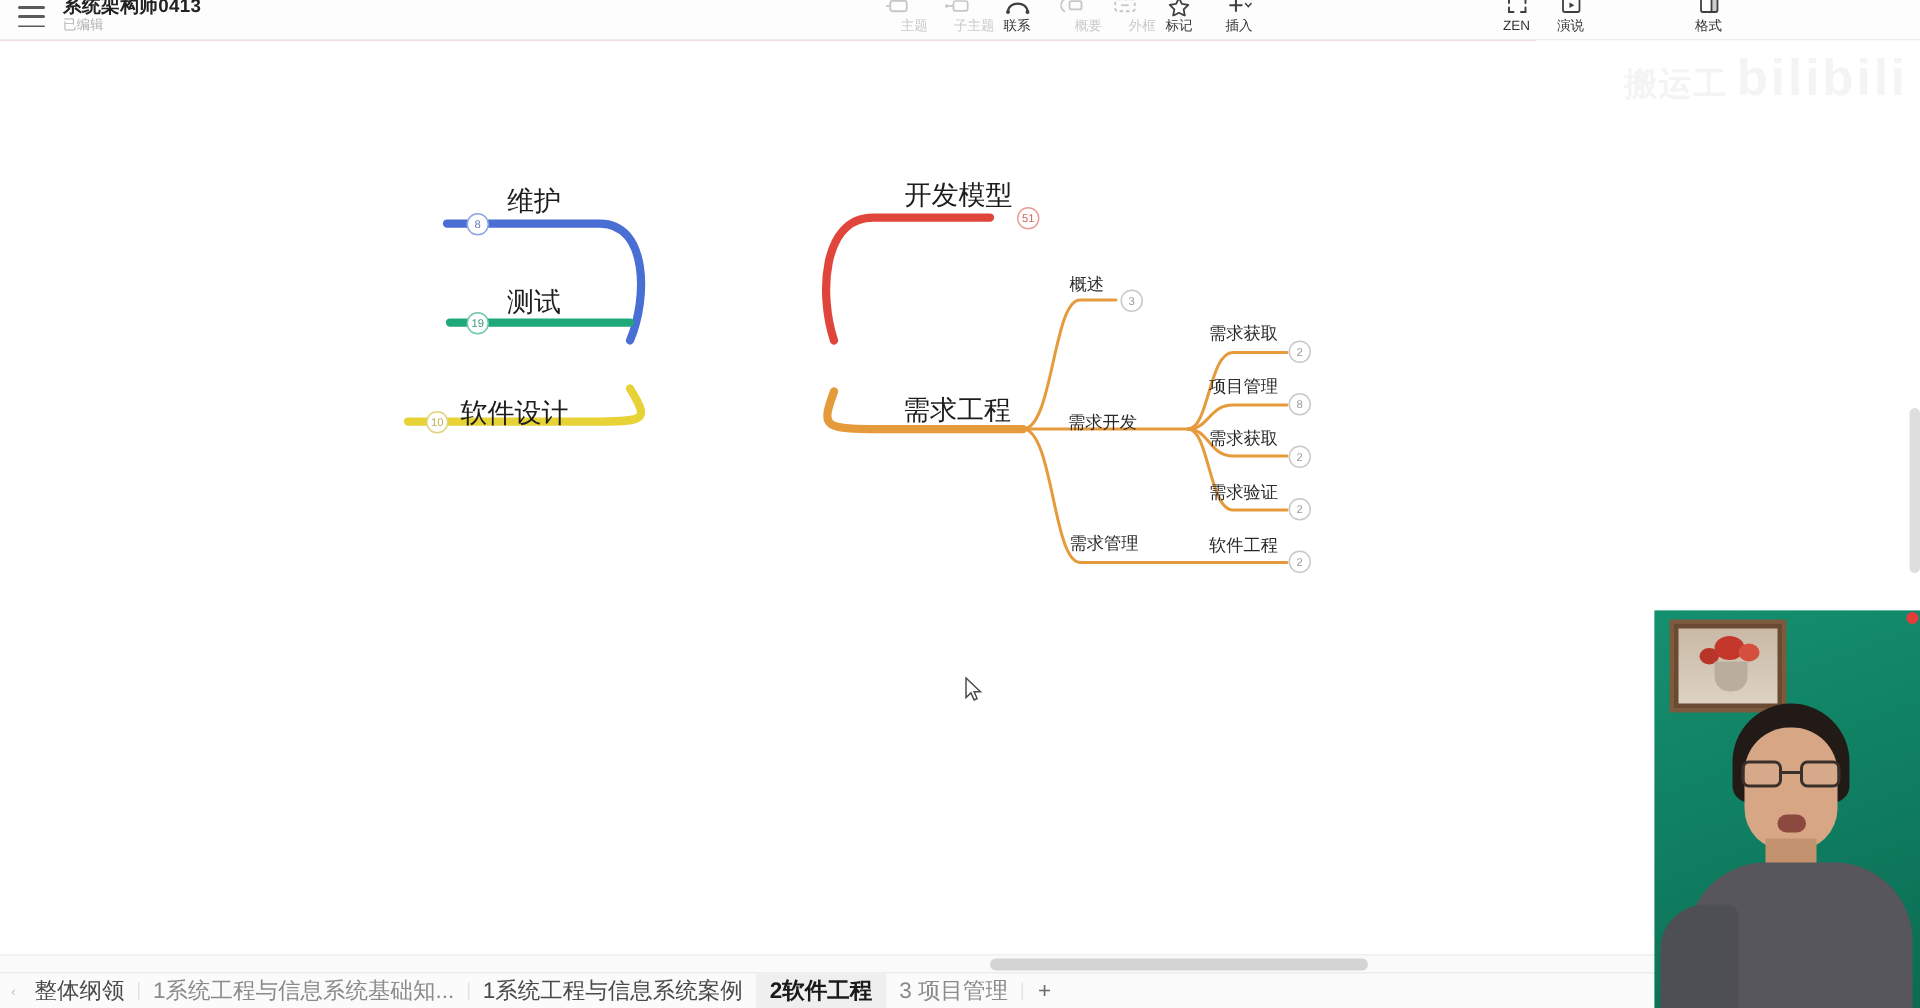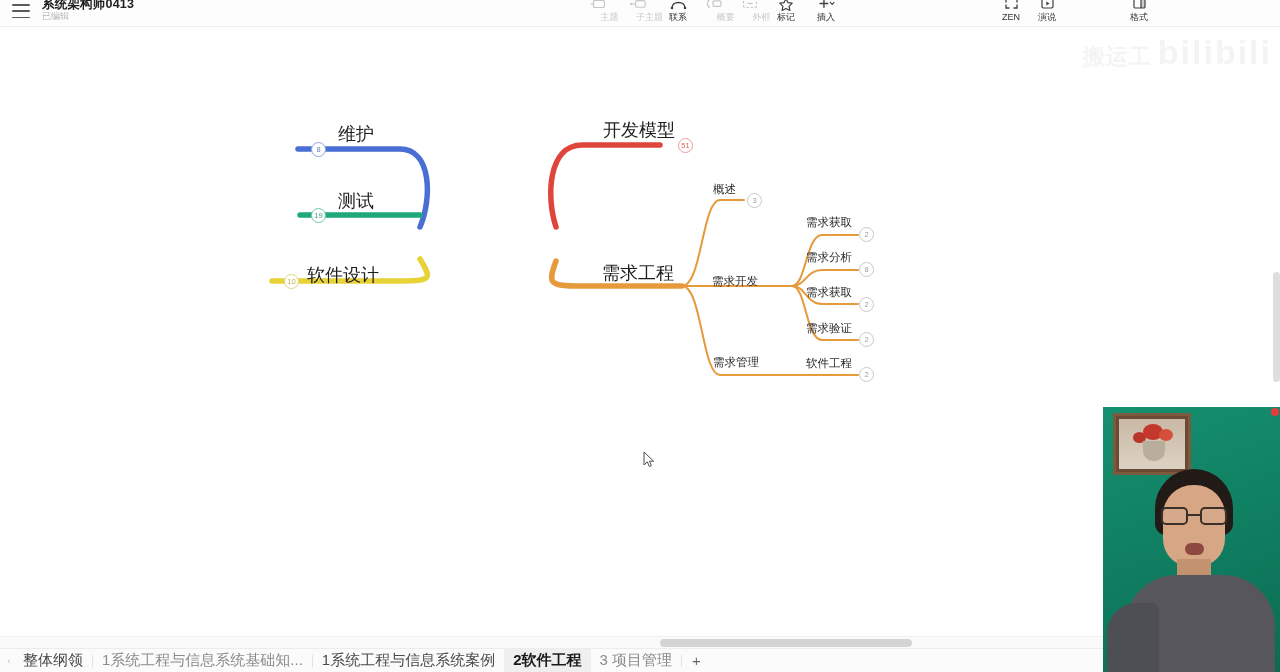--- a/index.html
+++ b/index.html
@@ -345,21 +345,21 @@
     <div class="node-label sm" style="left:713px; top:155px;">概述</div>
     <div class="badge" style="left:747px; top:166px;">3</div>
 
     <div class="node-label sm" style="left:712px; top:247px;">需求开发</div>
 
     <div class="node-label sm" style="left:713px; top:328px;">需求管理</div>
 
     <div class="node-label sm" style="left:806px; top:188px;">需求获取</div>
     <div class="badge" style="left:859px; top:200px;">2</div>
 
-    <div class="node-label sm" style="left:806px; top:223px;">需求分析</div>
+    <div class="node-label sm" style="left:806px; top:223px;">项目管理</div>
     <div class="badge" style="left:859px; top:235px;">8</div>
 
     <div class="node-label sm" style="left:806px; top:258px;">需求获取</div>
     <div class="badge" style="left:859px; top:270px;">2</div>
 
     <div class="node-label sm" style="left:806px; top:294px;">需求验证</div>
     <div class="badge" style="left:859px; top:305px;">2</div>
 
     <div class="node-label sm" style="left:806px; top:329px;">软件工程</div>
     <div class="badge" style="left:859px; top:340px;">2</div>

